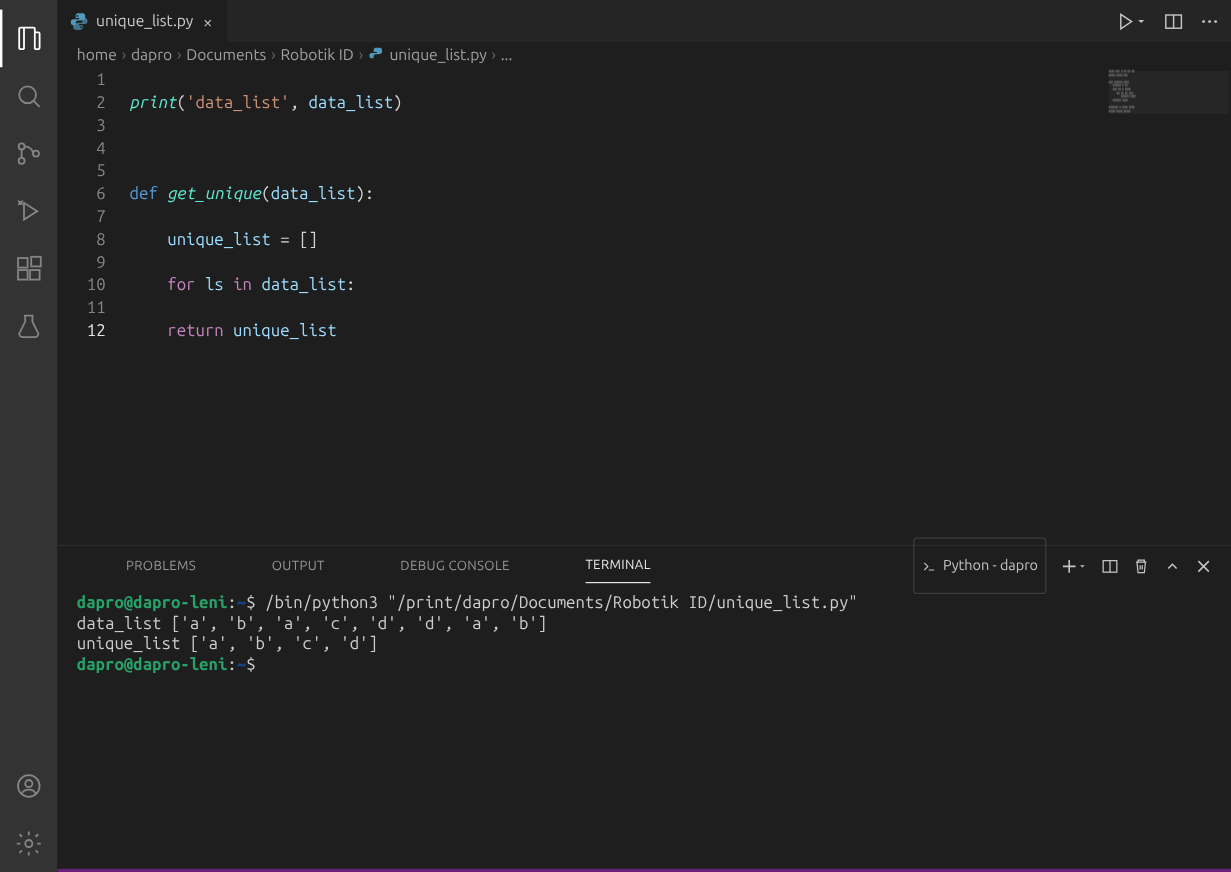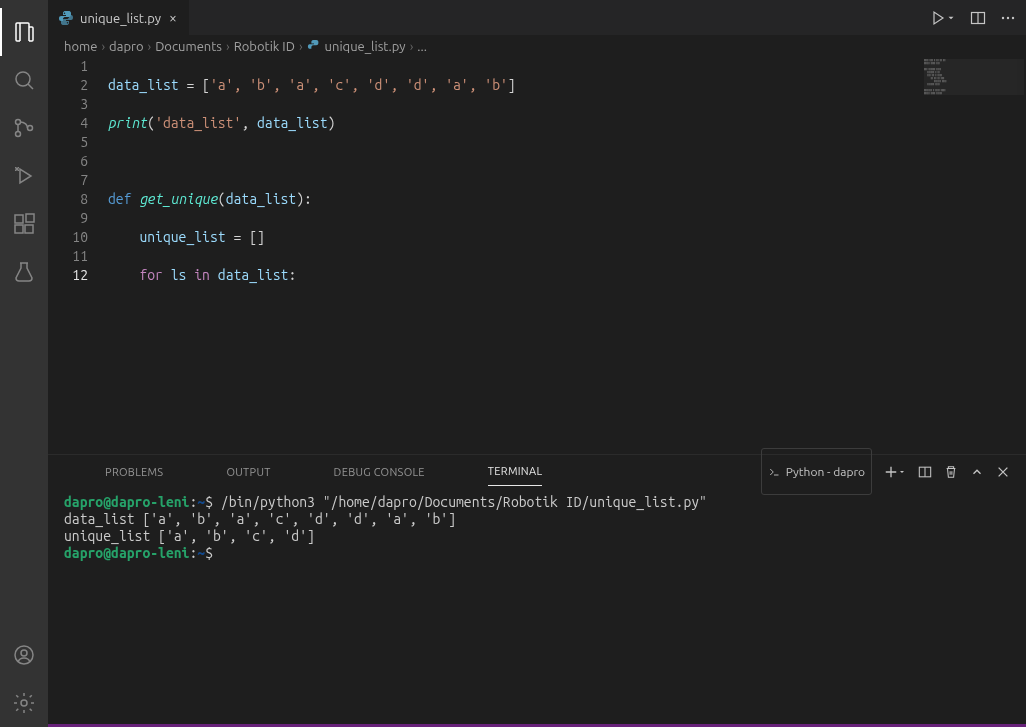--- a/index.html
+++ b/index.html
@@ -335,26 +335,26 @@
       <div class="ln">5</div>
       <div class="ln">6</div>
       <div class="ln">7</div>
       <div class="ln">8</div>
       <div class="ln">9</div>
       <div class="ln">10</div>
       <div class="ln">11</div>
       <div class="ln current">12</div>
     </div>
     <div class="code">
-<div class="code-line"><span class="tok-var">data_list</span><span class="tok-op"> = </span><span class="tok-br">[</span><span class="tok-str">'a', 'b', 'a', 'c', 'd', 'd', 'a', 'b'</span><span class="tok-br">]</span></div>
 <div class="code-line"><span class="tok-fn">print</span><span class="tok-br">(</span><span class="tok-str">'data_list'</span><span class="tok-op">, </span><span class="tok-var">data_list</span><span class="tok-br">)</span></div>
 <div class="code-line"></div>
 <div class="code-line"><span class="tok-kw">def</span> <span class="tok-fn">get_unique</span><span class="tok-br">(</span><span class="tok-param">data_list</span><span class="tok-br">)</span><span class="tok-op">:</span></div>
 <div class="code-line">    <span class="tok-var">unique_list</span><span class="tok-op"> = </span><span class="tok-br">[]</span></div>
 <div class="code-line">    <span class="tok-kw2">for</span> <span class="tok-var">ls</span> <span class="tok-kw2">in</span> <span class="tok-var">data_list</span><span class="tok-op">:</span></div>
+<div class="code-line">    <span class="tok-kw2">return</span> <span class="tok-var">unique_list</span></div>
 <div class="code-line"></div>
 
 
     </div>
     <div class="minimap">
       <div class="minimap-slider"></div>
       <div class="minimap-content">████ ███ █ ██ ██ ██
 █████ ████ ███
  
 ███ ██████ ████
@@ -406,20 +406,20 @@
               <path d="M4 10l4-4 4 4"></path>
             </svg>
         </span>
         <span class="icon-btn">
           <svg width="14" height="14" viewBox="0 0 16 16" fill="none" stroke="currentColor" stroke-width="1.5">
               <path d="M3 3l10 10M13 3L3 13"></path>
             </svg>
         </span>
       </div>
     </div>
-    <div class="terminal"><span class="term-user">dapro@dapro-leni</span><span class="term-prompt">:</span><span class="term-path">~</span><span class="term-prompt">$ </span><span>/bin/python3 "/home/dapro/Documents/Robotik ID/unique_list.py"</span>
+    <div class="terminal"><span class="term-user">dapro@dapro-leni</span><span class="term-prompt">:</span><span class="term-path">~</span><span class="term-prompt">$ </span><span>/bin/python3 "/print/dapro/Documents/Robotik ID/unique_list.py"</span>
 <span>data_list ['a', 'b', 'a', 'c', 'd', 'd', 'a', 'b']</span>
 <span>unique_list ['a', 'b', 'c', 'd']</span>
 <span class="term-user">dapro@dapro-leni</span><span class="term-prompt">:</span><span class="term-path">~</span><span class="term-prompt">$ </span></div>
   </div>
 
   <div class="bottom-border"></div>
 </div>
 
 </body></html>

